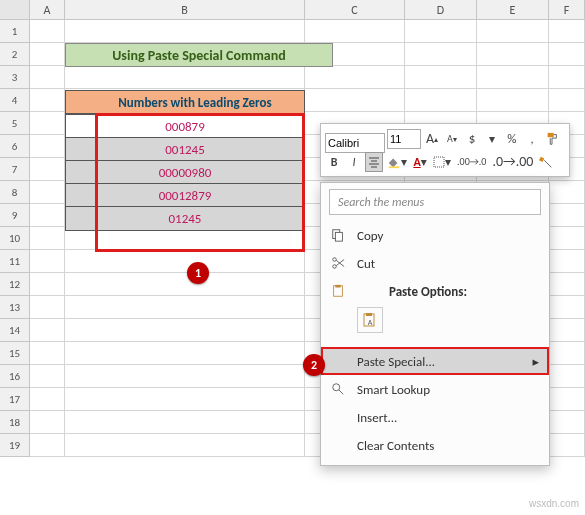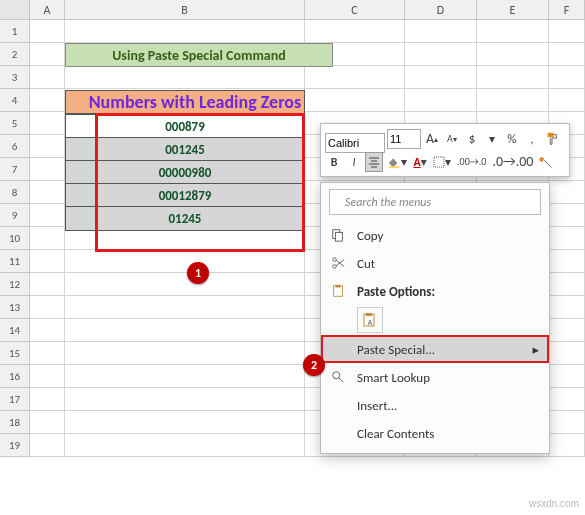--- a/index.html
+++ b/index.html
@@ -50,31 +50,31 @@
   .title-bar{
     position:absolute; left:65px; top:43px; width:268px; height:24px;
     background:#c6e0b4; border:1px solid #888;
     display:flex; align-items:center; justify-content:center;
     font-weight:bold; font-size:14px; color:#365f18;
   }
   .hdr-bar{
     position:absolute; left:65px; top:90px; width:240px; height:24px;
     background:#f4b084; border:1px solid #555;
     display:flex; align-items:center; justify-content:center;
-    font-weight:bold; font-size:18px; color:#6d28d9;padding-left:20px;
+    font-weight:bold; font-size:13px; color:#0c4a6e;padding-left:20px;
   }
   .data-table{
     position:absolute; left:65px; top:114px; width:240px;
     border:1px solid #555;
   }
   .data-row{
     height:23px; border-bottom:1px solid #555; display:flex;
     background:#d6d6d6;
     align-items:center; justify-content:center;
-    font-size:13px; color:#14532d;font-weight:bold;
+    font-size:13px; color:#be185d;
   }
   .data-row:first-child{background:#fff;}
   .data-row:last-child{border-bottom:none;}
   .sel-line-v1{position:absolute;left:95px;top:113px;width:3px;height:139px;background:#e01b1b;z-index:5;}
   .sel-line-v2{position:absolute;left:302px;top:113px;width:3px;height:139px;background:#e01b1b;z-index:5;}
   .sel-line-h1{position:absolute;left:95px;top:113px;width:210px;height:3px;background:#e01b1b;z-index:5;}
   .sel-line-h2{position:absolute;left:95px;top:249px;width:210px;height:3px;background:#e01b1b;z-index:5;}
   
   .badge{
     position:absolute; width:22px; height:22px; border-radius:50%;
@@ -102,28 +102,28 @@
   
   .ctx{
     position:absolute; left:320px; top:182px; width:230px;
     background:#fcfcfc; border:1px solid #bcbcbc;
     box-shadow:0 4px 12px rgba(0,0,0,0.25);
     padding:6px 0; z-index:20;
     font-size:13px; color:#333;
   }
   .ctx-search{
     margin:0 8px 6px 8px; height:26px; border:1px solid #bbb;
-    display:flex; align-items:center; padding:0 15px; color:#888; font-style:italic; font-size:12px;
+    display:flex; align-items:center; padding:0 8px; color:#888; font-style:italic; font-size:12px;
     background:#fff;
   }
   .ctx-item{
     display:flex; align-items:center; height:28px; padding:0 10px 0 8px; gap:10px;
   }
   .ctx-item .ic{width:18px; display:flex; justify-content:center; color:#555;}
-  .ctx-item.hl{ outline:2px solid #e01b1b; outline-offset:-2px; background:#d6d6d6;}
+  .ctx-item.hl{ outline:2px solid #e01b1b; outline-offset:-2px; background:#d6d6d6;margin-top:12px;}
   .ctx .paste-opts{ padding:2px 10px 2px 36px; display:flex; gap:6px;}
   .watermark{
     position:absolute; right:6px; bottom:6px; font-size:10px; color:#bbb;
     font-family:Arial,sans-serif;
   }
 </style>
 </head>
 <body>
 
 <div class="sheet">
@@ -406,21 +406,21 @@
       </span>
       <span>Cut</span>
     </div>
     <div class="ctx-item">
       <span class="ic">
         <svg width="14" height="14" viewBox="0 0 16 16">
             <rect x="3" y="2" width="10" height="12" fill="none" stroke="#c08a3a"></rect>
             <rect x="5" y="1" width="6" height="3" fill="#c08a3a"></rect>
           </svg>
       </span>
-      <span style="font-weight:bold;">Paste Options:</span>
+      <span style="font-weight:bold;margin-left:32px;">Paste Options:</span>
     </div>
     <div class="paste-opts">
       <div class="tb-btn" style="border:1px solid #ccc;width:26px;height:26px;">
         <svg width="16" height="16" viewBox="0 0 16 16">
             <rect x="2" y="2" width="10" height="12" fill="none" stroke="#c08a3a"></rect>
             <rect x="4" y="1" width="6" height="3" fill="#c08a3a"></rect>
             <text x="8" y="13" font-size="8" text-anchor="middle" fill="#555">A</text>
           </svg>
       </div>
     </div>

